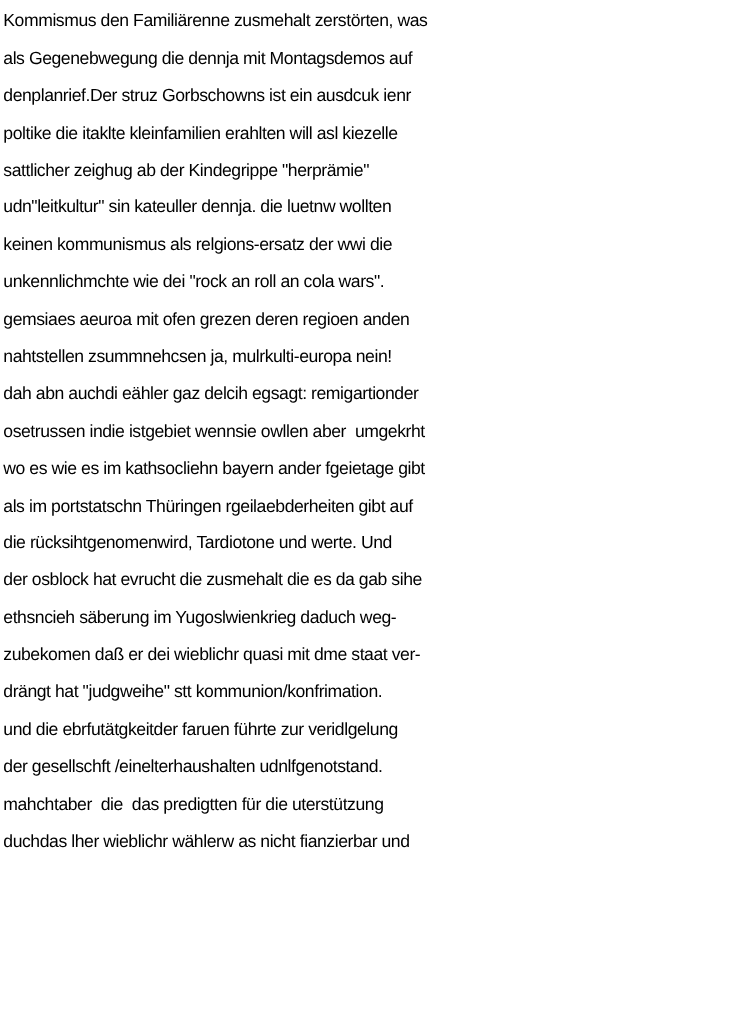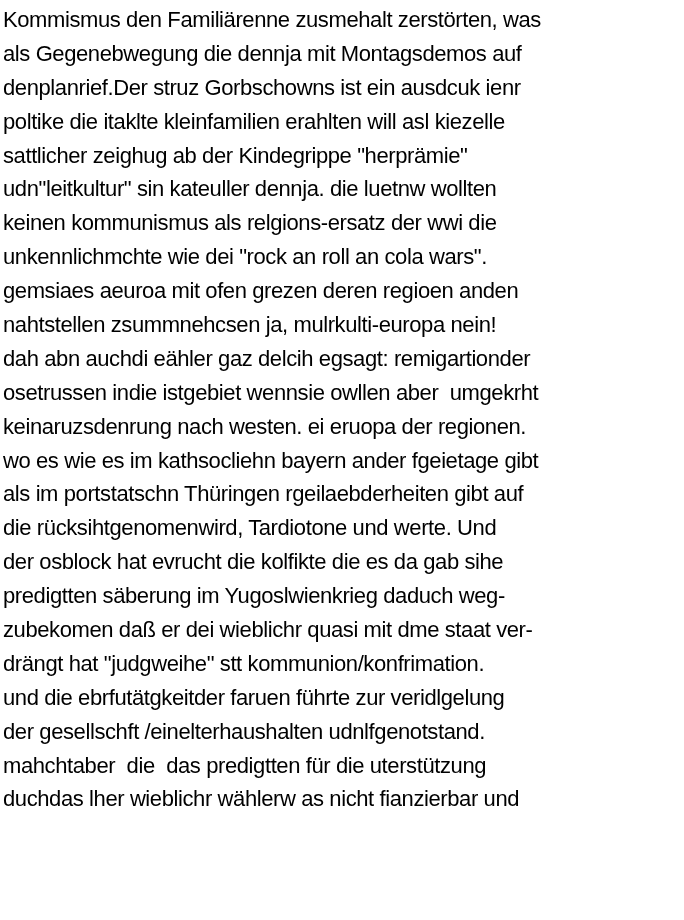--- a/index.html
+++ b/index.html
@@ -13,21 +13,21 @@
     overflow: hidden;
   }
   .page {
     box-sizing: border-box;
     width: 684px;
     height: 920px;
     padding: 3px 2px 0 3px;
     background: #ffffff;
     color: #000000;
     font-family: "Liberation Sans", "DejaVu Sans", sans-serif;
-    font-size: 22px;
+    font-size: 16px;
     line-height: 33.9px;
     font-weight: 400;
     letter-spacing: -0.4px;
   }
   .text-line {
     white-space: pre;       
     height: 33.9px;
     overflow: visible;
   }
 </style>
@@ -40,25 +40,24 @@
   <div class="text-line">denplanrief.Der struz Gorbschowns ist ein ausdcuk ienr</div>
   <div class="text-line">poltike die itaklte kleinfamilien erahlten will asl kiezelle</div>
   <div class="text-line">sattlicher zeighug ab der Kindegrippe "herprämie"</div>
   <div class="text-line">udn"leitkultur" sin kateuller dennja. die luetnw wollten</div>
   <div class="text-line">keinen kommunismus als relgions-ersatz der wwi die</div>
   <div class="text-line">unkennlichmchte wie dei "rock an roll an cola wars".</div>
   <div class="text-line">gemsiaes aeuroa mit ofen grezen deren regioen anden</div>
   <div class="text-line">nahtstellen zsummnehcsen ja, mulrkulti-europa nein!</div>
   <div class="text-line">dah abn auchdi eähler gaz delcih egsagt: remigartionder</div>
   <div class="text-line">osetrussen indie istgebiet wennsie owllen aber  umgekrht</div>
-  <div class="text-line">keinaruzsdenrung nach westen. ei eruopa der regionen.</div>
   <div class="text-line">wo es wie es im kathsocliehn bayern ander fgeietage gibt</div>
   <div class="text-line">als im portstatschn Thüringen rgeilaebderheiten gibt auf</div>
   <div class="text-line">die rücksihtgenomenwird, Tardiotone und werte. Und</div>
-  <div class="text-line">der osblock hat evrucht die kolfikte die es da gab sihe</div>
-  <div class="text-line">predigtten säberung im Yugoslwienkrieg daduch weg-</div>
+  <div class="text-line">der osblock hat evrucht die zusmehalt die es da gab sihe</div>
+  <div class="text-line">ethsncieh säberung im Yugoslwienkrieg daduch weg-</div>
   <div class="text-line">zubekomen daß er dei wieblichr quasi mit dme staat ver-</div>
   <div class="text-line">drängt hat "judgweihe" stt kommunion/konfrimation.</div>
   <div class="text-line">und die ebrfutätgkeitder faruen führte zur veridlgelung</div>
   <div class="text-line">der gesellschft /einelterhaushalten udnlfgenotstand.</div>
   <div class="text-line">mahchtaber  die  das predigtten für die uterstützung</div>
   <div class="text-line">duchdas lher wieblichr wählerw as nicht fianzierbar und</div>
 </div>
 
 </body></html>

